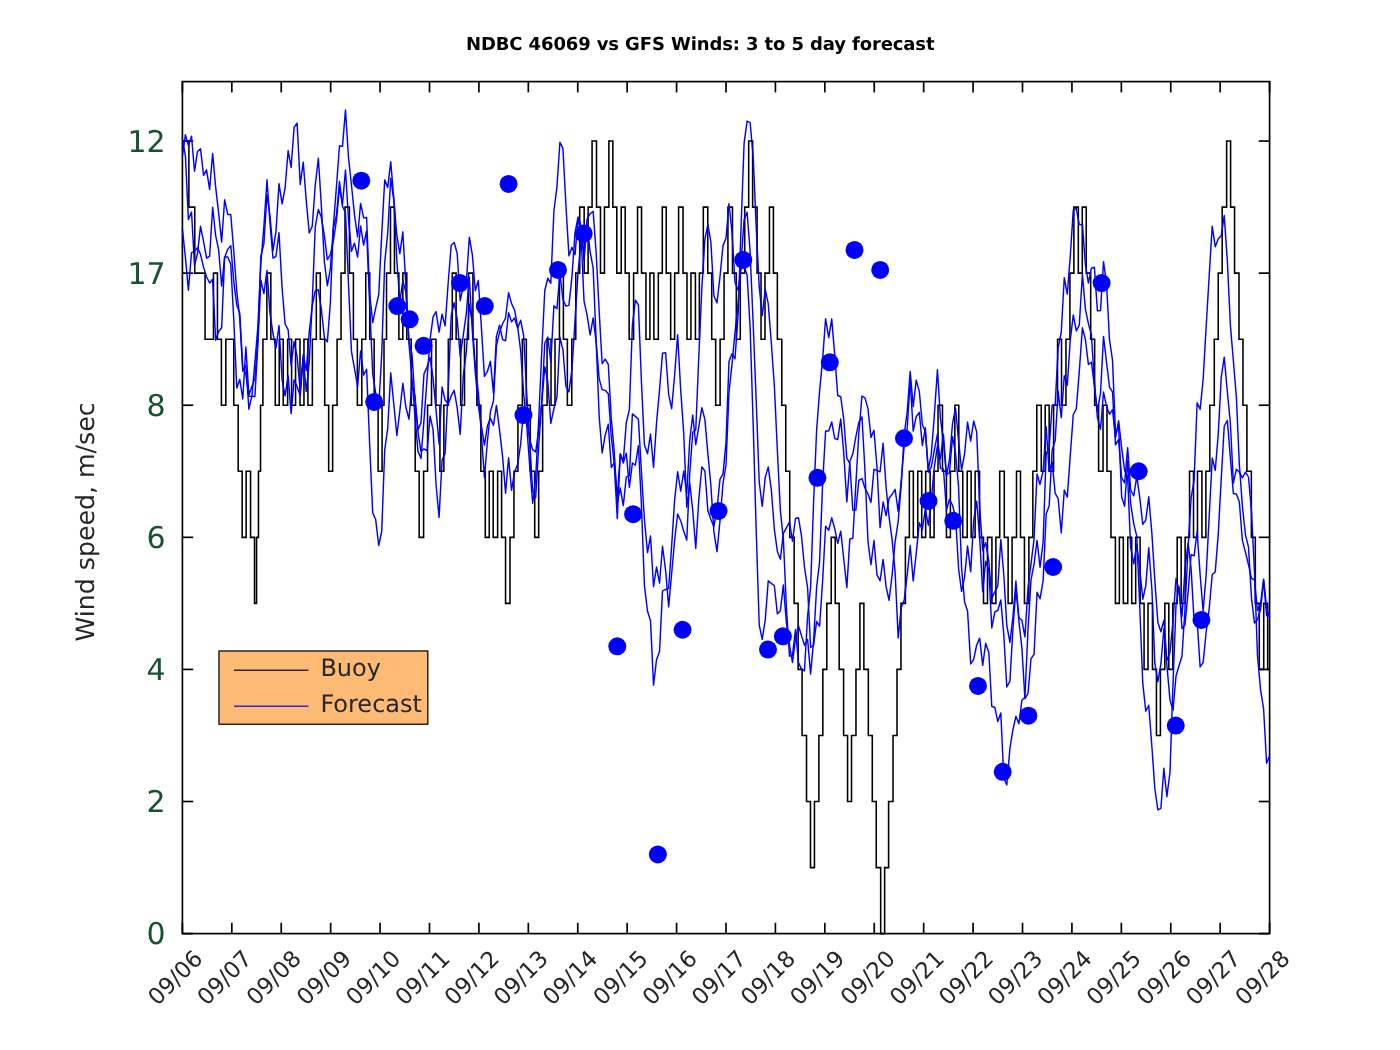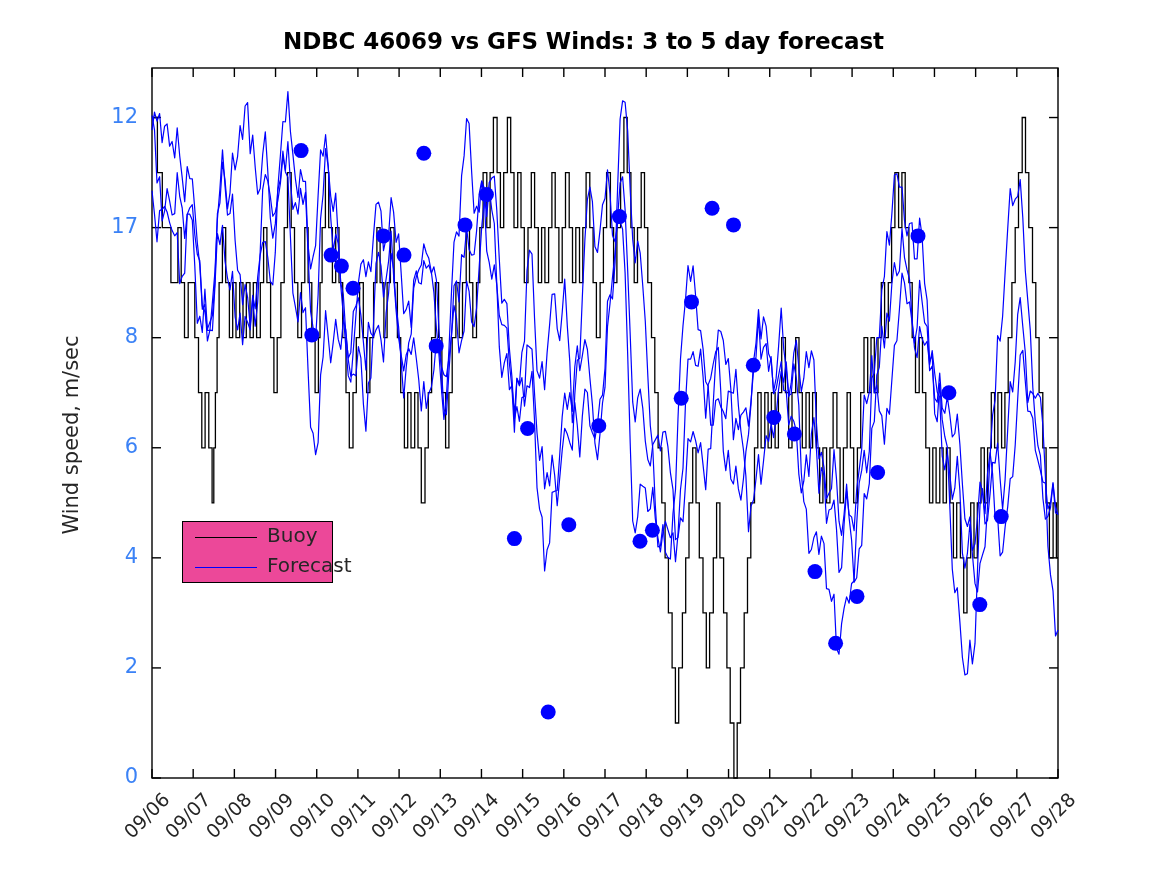--- a/index.html
+++ b/index.html
@@ -20,21 +20,21 @@
     width: 1167px;
     height: 875px;
     background: #ffffff;
   }
   #chart-title {
     position: absolute;
     left: 0;
     top: 28px;
     width: 1167px;
     text-align: center;
-    font-size: 23px;
+    font-size: 15px;
     font-weight: bold;
     color: #000000;
     letter-spacing: -0.1px;
   }
   #ylabel {
     position: absolute;
     left: -209px;
     top: 423px;
     width: 560px;
     text-align: center;
@@ -52,33 +52,33 @@
     position: absolute;
     font-size: 19px;
     color: #262626;
     white-space: nowrap;
     transform: rotate(-45deg);
     transform-origin: right top;
     text-align: right;
   }
   .ytick-label {
     position: absolute;
-    font-size: 21px;
-    color: #3b82f6;
+    font-size: 25px;
+    color: #14532d;
     text-align: right;
     white-space: nowrap;
   }
   #legend-box {
     position: absolute;
     left: 182px;
-    top: 521px;
-    width: 151px;
+    top: 542px;
+    width: 175px;
     height: 62px;
     border: 1.4px solid #000000;
-    background: #ec4899;
+    background: #fdba74;
     box-sizing: border-box;
   }
   .legend-row {
     position: absolute;
     left: 0;
     height: 31px;
     width: 100%;
   }
   .legend-line {
     position: absolute;

